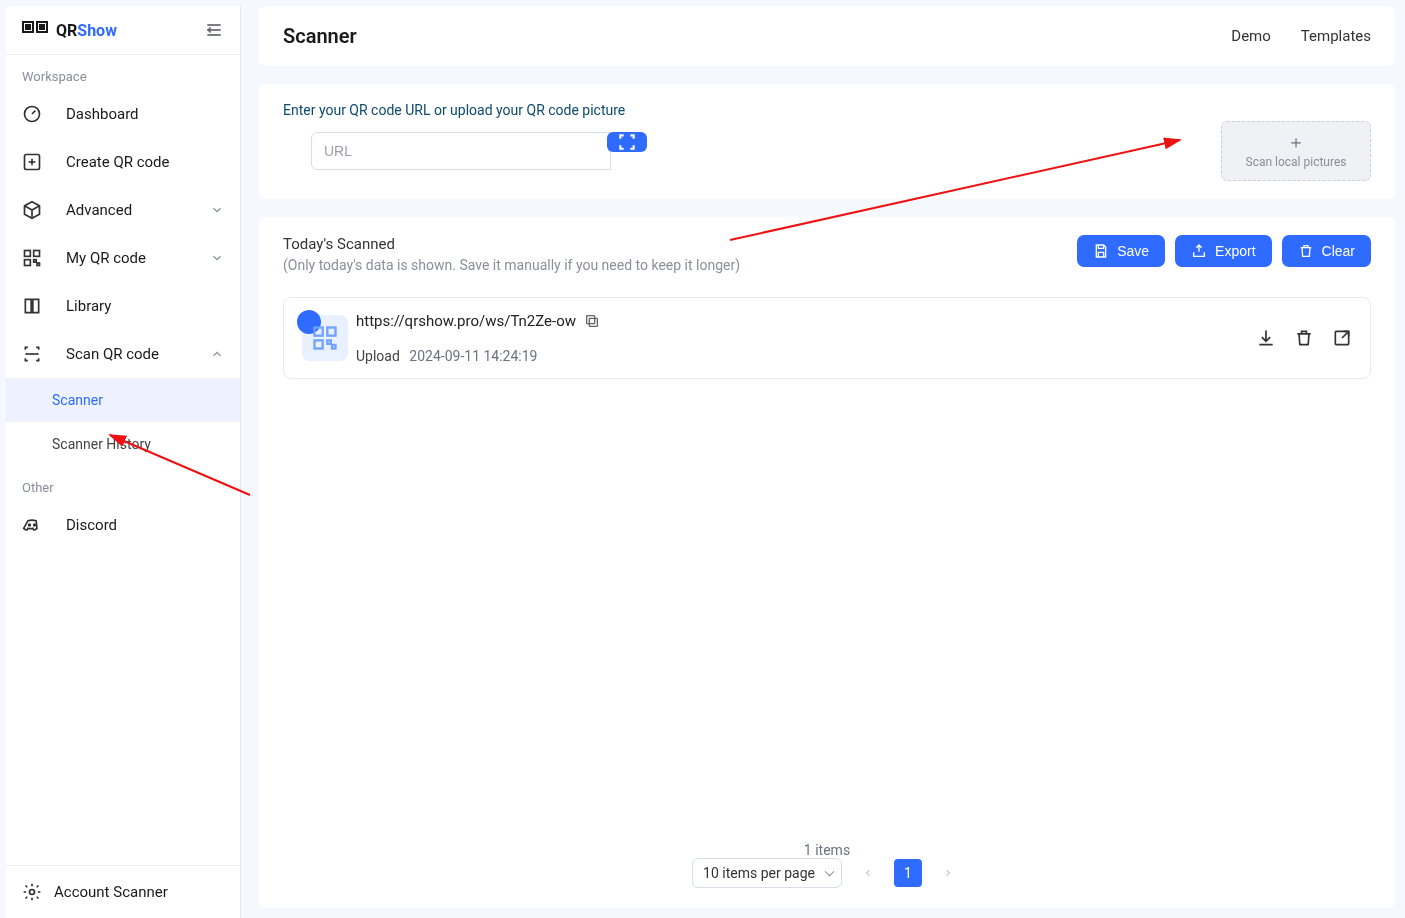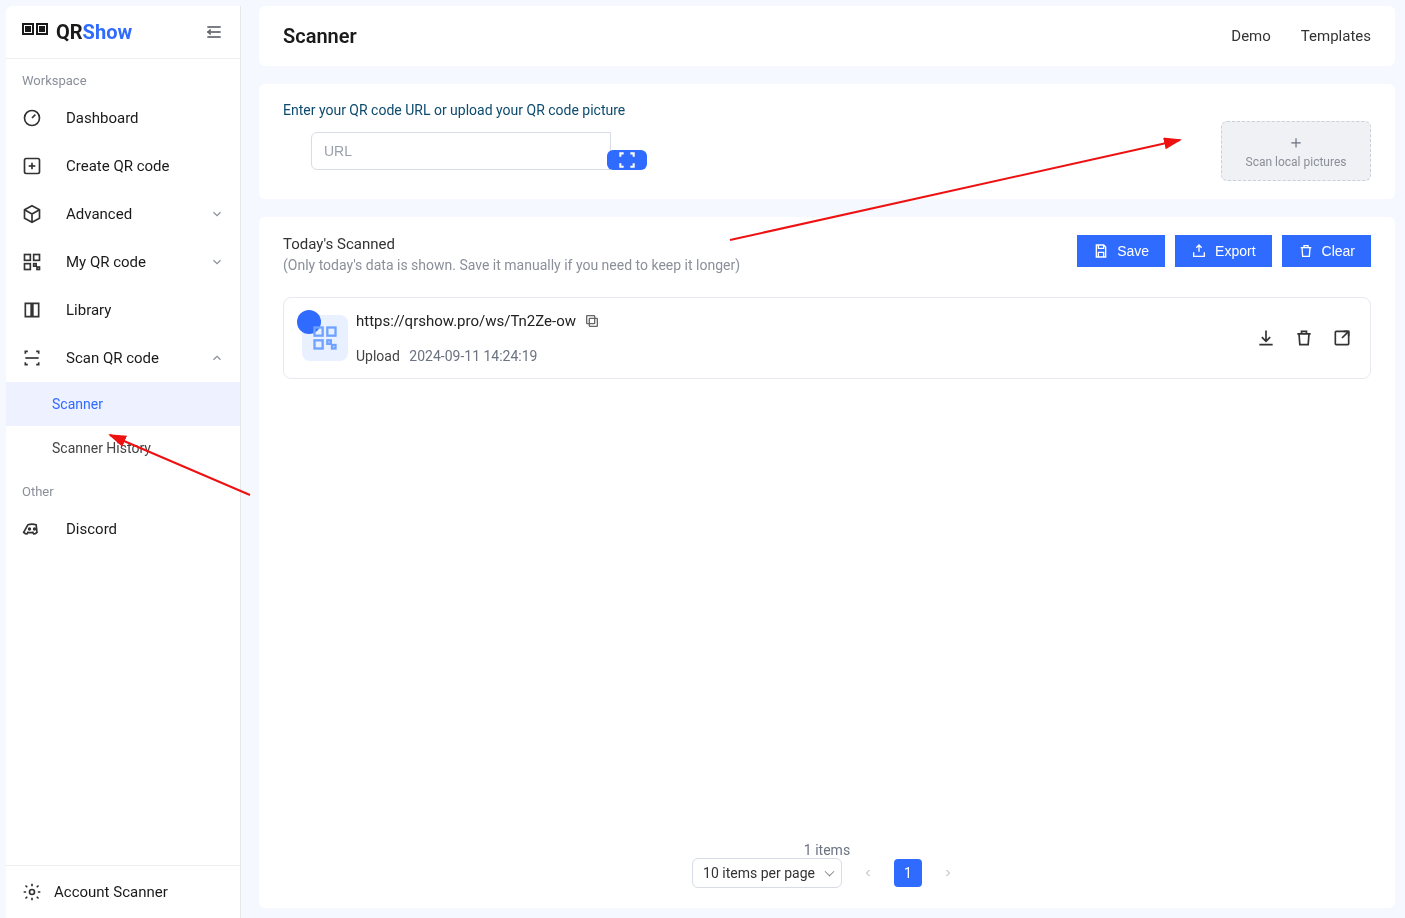--- a/index.html
+++ b/index.html
@@ -21,21 +21,21 @@
     margin: 6px 0 0 6px;
     border-radius: 6px 0 0 0;
   }
   .sidebar-header {
     display: flex;
     align-items: center;
     justify-content: space-between;
     padding: 14px 16px;
     border-bottom: 1px solid #eee;
   }
-  .logo { display: flex; align-items: center; gap: 6px; font-weight: 700; font-size: 20px; color: #1a1a1a; }
+  .logo { display: flex; align-items: flex-start; gap: 6px; font-weight: 700; font-size: 16px; color: #1a1a1a; }
   .logo .show { color: #2f6bff; }
   .logo-icon { width: 28px; height: 18px; display: inline-flex; }
   .collapse-btn { cursor: pointer; color: #5f6368; }
   .section-label { font-size: 13px; color: #8a8f99; padding: 14px 16px 6px; }
   .nav-item {
     display: flex; align-items: center; gap: 24px;
     padding: 14px 16px; font-size: 15px; color: #1a1a1a; cursor: pointer;
   }
   .nav-item .chev { margin-left: auto; color: #8a8f99; }
   .sub-item {
@@ -54,21 +54,21 @@
     display: flex; align-items: center; padding: 18px 24px;
   }
   .page-title { font-size: 20px; font-weight: 600; color: #1a1a1a; }
   .top-links { margin-left: auto; display: flex; gap: 30px; }
   .top-link { color: #333; font-size: 15px; cursor: pointer; }
   .panel {
     background: #fff; border-radius: 6px; margin-top: 18px; padding: 18px 24px;
   }
   .hint { font-size: 14px; color: #0c4a6e; margin-bottom: 3px; }
   .url-row { display: flex; align-items: center; justify-content: space-between; gap: 20px; }
-  .url-group { display: flex; align-items: flex-end; padding-left: 28px; }
+  .url-group { display: flex; align-items: flex-start; padding-left: 28px; }
   .url-input {
     width: 300px; height: 38px;
     border: 1px solid #d8dce6; border-radius: 6px 0 0 6px;
     padding: 0 12px; font-size: 14px; color: #333;
     outline: none;
   }
   .url-input::placeholder { color: #9aa0ab; }
   .scan-btn {
     width: 40px; background: #2f6bff; border-radius: 6px;
     margin-left: -4px;
@@ -85,21 +85,21 @@
   .upload-box .plus { color: #6b7280; font-size: 18px; line-height: 1; }
   .upload-box .txt { font-size: 12px; color: #8a8f99; }
   .list-panel { flex: 1; display: flex; flex-direction: column; position: relative; }
   .list-head { display: flex; align-items: flex-start; justify-content: space-between; }
   .list-title { font-size: 15px; color: #333; }
   .list-sub { font-size: 14px; color: #8a8f99; margin-top: 4px; }
   .actions { display: flex; gap: 10px; }
   .btn {
     display: inline-flex; align-items: center; gap: 8px;
     background: #2f6bff; color: #fff; border: none;
-    padding: 8px 16px; border-radius: 0; font-size: 14px;
+    padding: 8px 16px; border-radius: 7px; font-size: 14px;
     cursor: pointer;
   }
   .card {
     margin-top: 24px; border: 1px solid #e6e9f0; border-radius: 8px;
     padding: 14px 18px; display: flex; align-items: center; gap: 8px;
   }
   .qr-thumb {
     width: 46px; height: 46px; border-radius: 8px;
     background: #e9f0ff;
     display: flex; align-items: center; justify-content: center;

